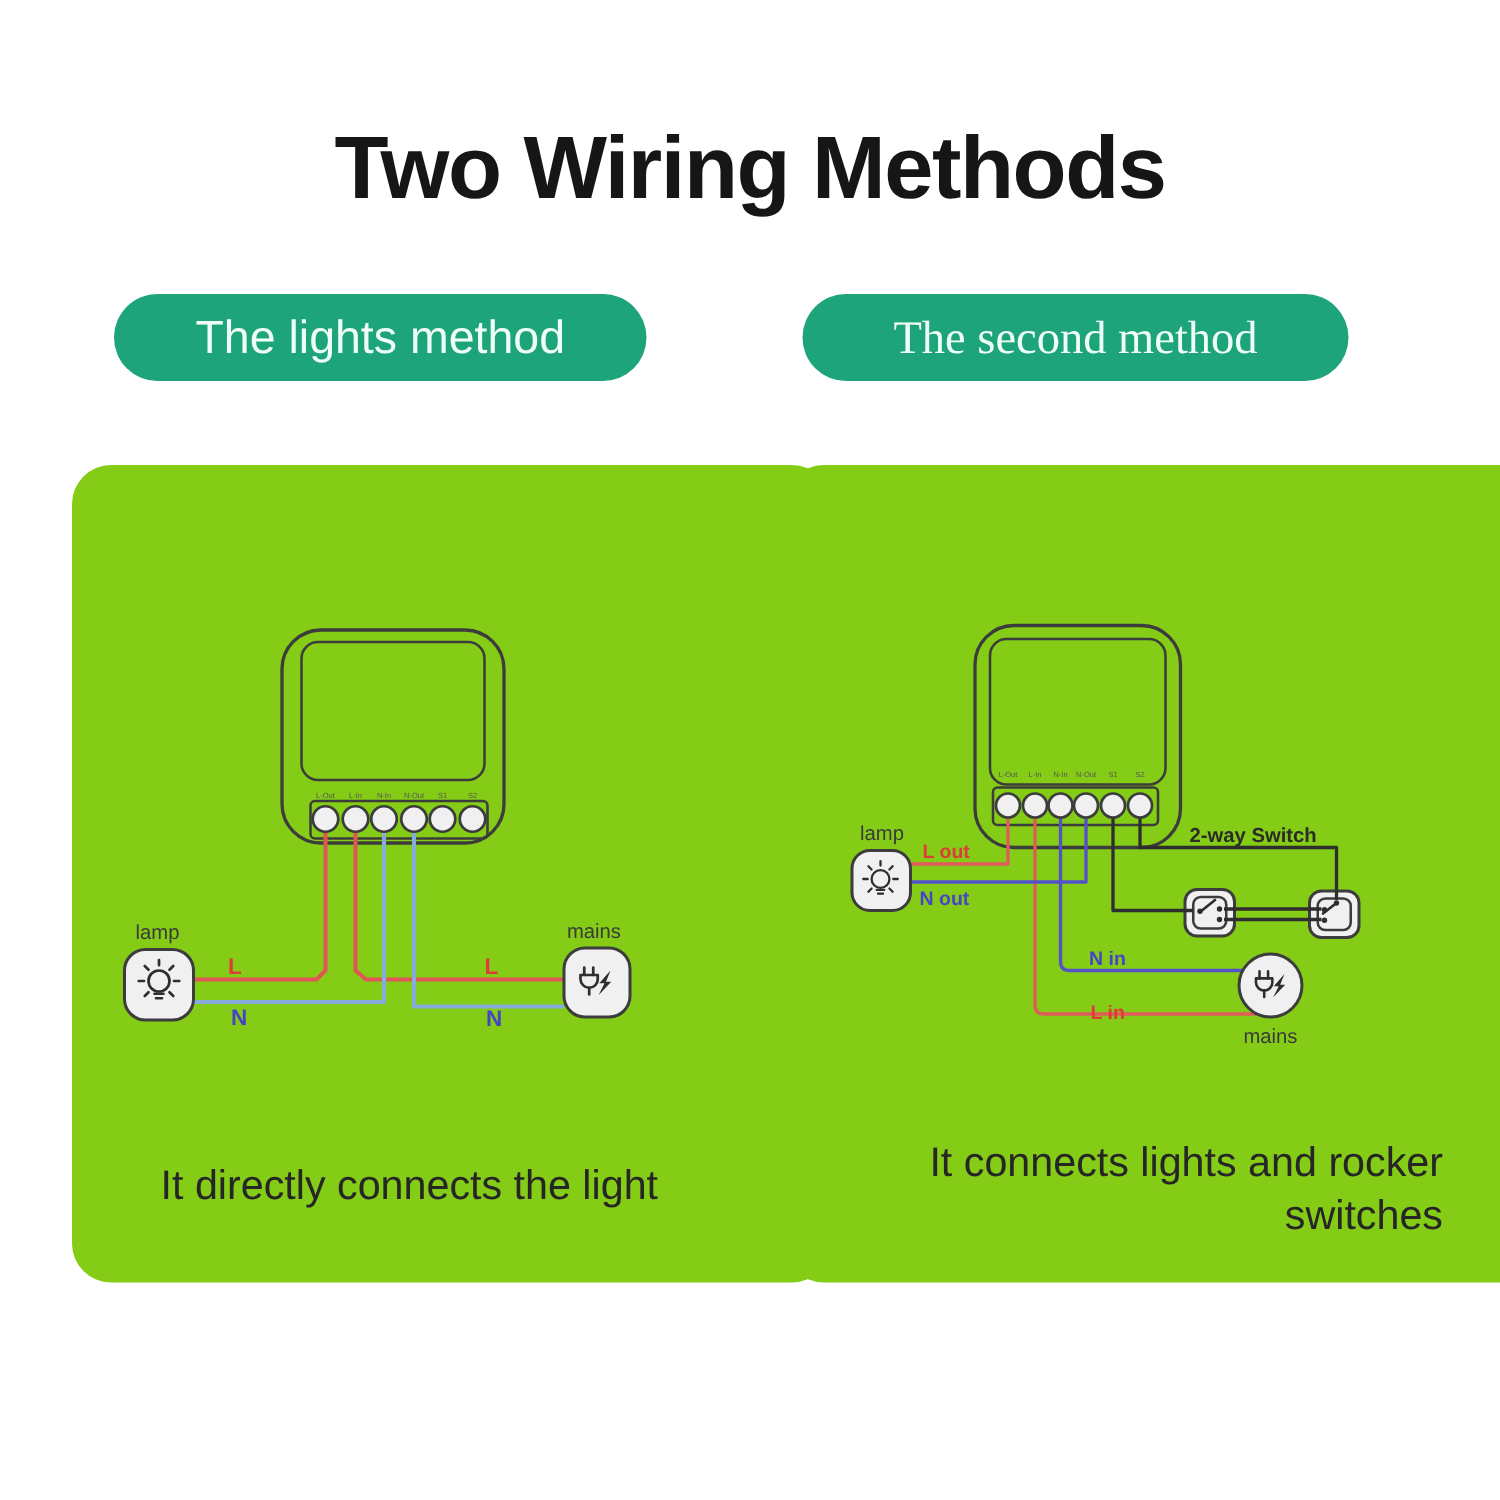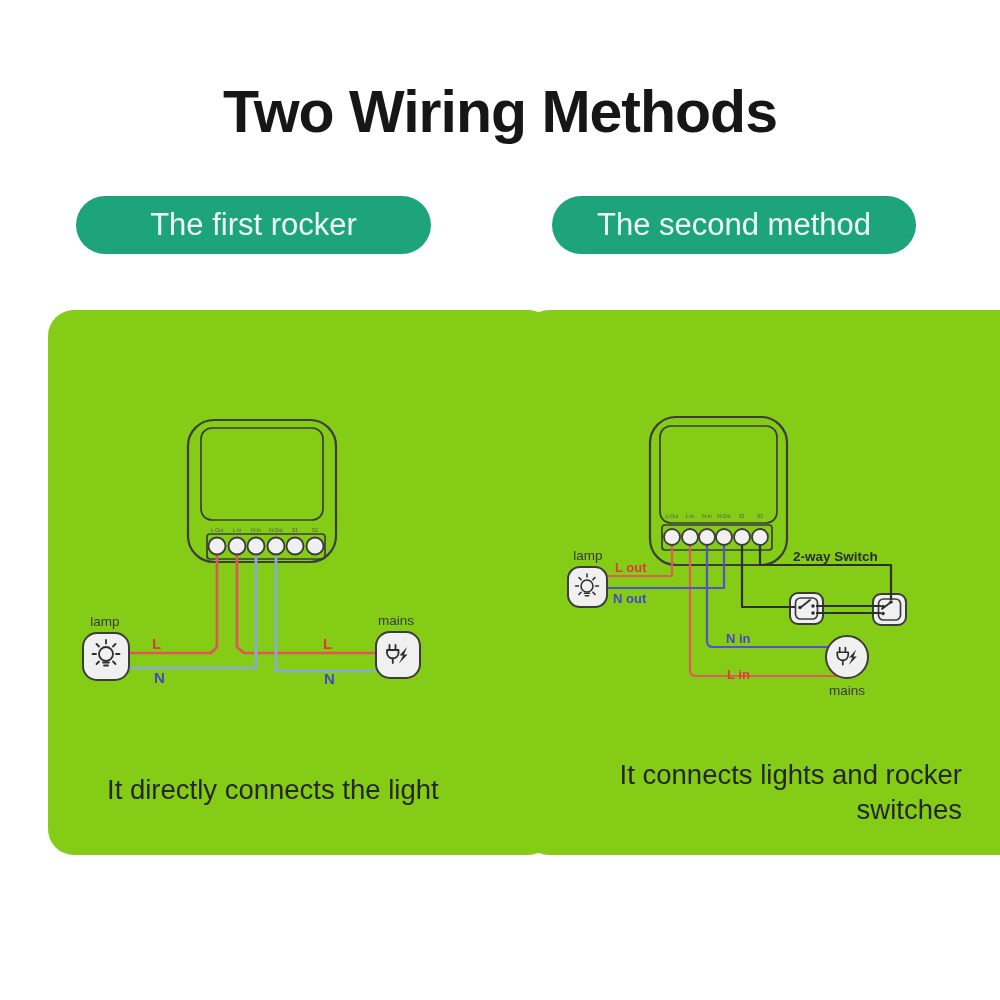--- a/index.html
+++ b/index.html
@@ -3,21 +3,21 @@
 <meta charset="utf-8">
 <style>
   html,body{margin:0;padding:0;background:#ffffff;}
   .page{position:relative;width:1000px;height:1000px;background:#ffffff;overflow:hidden;
         font-family:"Liberation Sans",sans-serif;}
   .title{position:absolute;top:78px;left:0;width:1000px;text-align:center;
          font-size:59px;font-weight:bold;letter-spacing:-1px;color:#161616;}
   .pill{position:absolute;top:196px;height:58px;border-radius:29px;background:#1ea47b;
         color:#eefdf6;font-size:31px;display:flex;align-items:center;justify-content:center;}
   .pill.first{left:76px;width:355px;}
-  .pill.second{left:552px;width:364px;}
+  .pill.second{left:535px;width:364px;font-family:Liberation Serif, serif;}
   .panel{position:absolute;top:310px;width:506px;height:545px;background:#84cc16;border-radius:26px;}
   .panel.p1{left:48px;}
   .panel.p2{left:523px;}
   .diagram{position:absolute;left:0;top:0;width:430px;height:545px;display:block;}
   .caption{position:absolute;font-size:27.5px;line-height:35px;color:#262626;margin-left:35px;}
   .p1 .caption{left:24px;top:462px;width:400px;}
   .p2 .caption{left:29px;top:447px;width:375px;text-align:right;}
 
   svg text{font-family:"Liberation Sans",sans-serif;}
   .outline{fill:none;stroke:#3c3c3c;stroke-width:2.2;}
@@ -41,21 +41,21 @@
   .glyph-fill{fill:#2e2e2e;stroke:none;}
 </style>
 </head>
 <body>
 
 <div class="page">
 
   <div class="title">Two Wiring Methods</div>
 
   <div class="pill first">
-    <span>The first rocker</span>
+    <span>The lights method</span>
   </div>
   <div class="pill second">
     <span>The second method</span>
   </div>
 
   <div class="panel p1">
     <svg class="diagram" viewBox="0 0 430 545">
 
       <g>
         <rect class="outline" x="140" y="110" width="148" height="142" rx="26"></rect>

